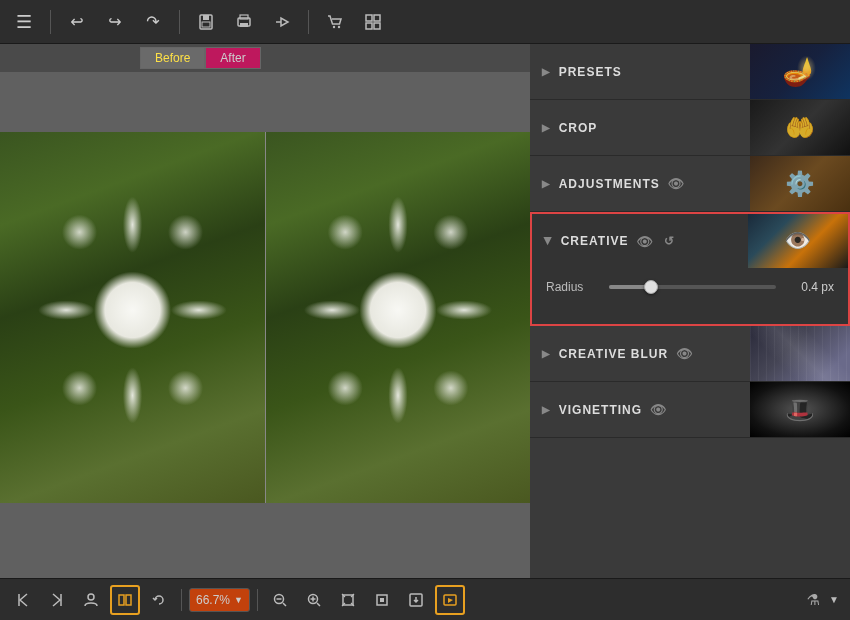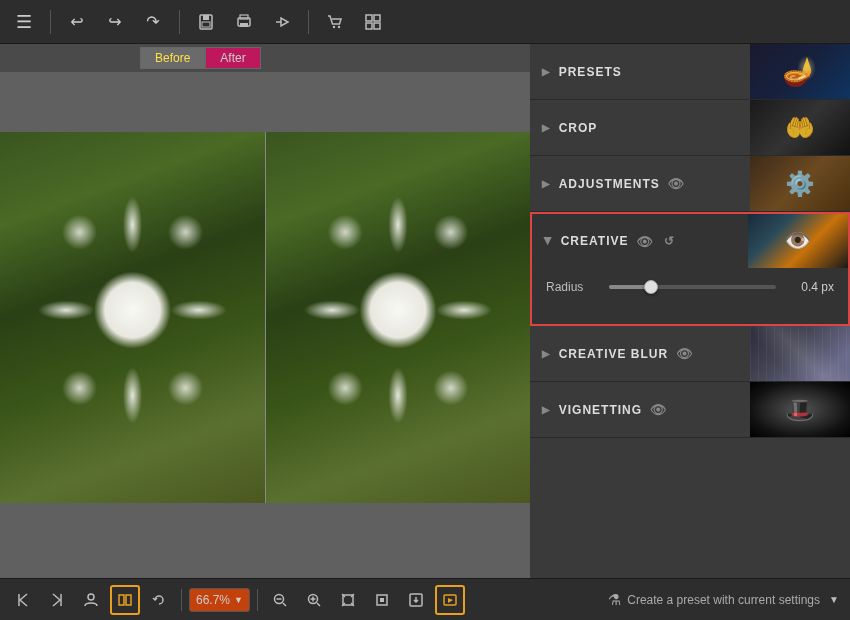--- a/index.html
+++ b/index.html
@@ -622,16 +622,15 @@
   </button>
   <button class="bottom-btn active" style="border:2px solid #e8a020; color:#e8a020;">
     <svg width="16" height="16" viewBox="0 0 16 16" fill="none">
         <rect x="2" y="3" width="12" height="10" rx="1" stroke="#e8a020" stroke-width="1.5" fill="none"></rect>
         <path d="M6 6 L11 8 L6 11 Z" fill="#e8a020"></path>
       </svg>
   </button>
 
   <div class="bottom-right">
     <span style="font-size:15px;">⚗</span>
-    <span style="cursor:pointer; color:#aaa;">Create a preset with current settings</span>
     <button class="bottom-btn" style="font-size:10px; width:16px;">▼</button>
   </div>
 </div>
 
 </body></html>

